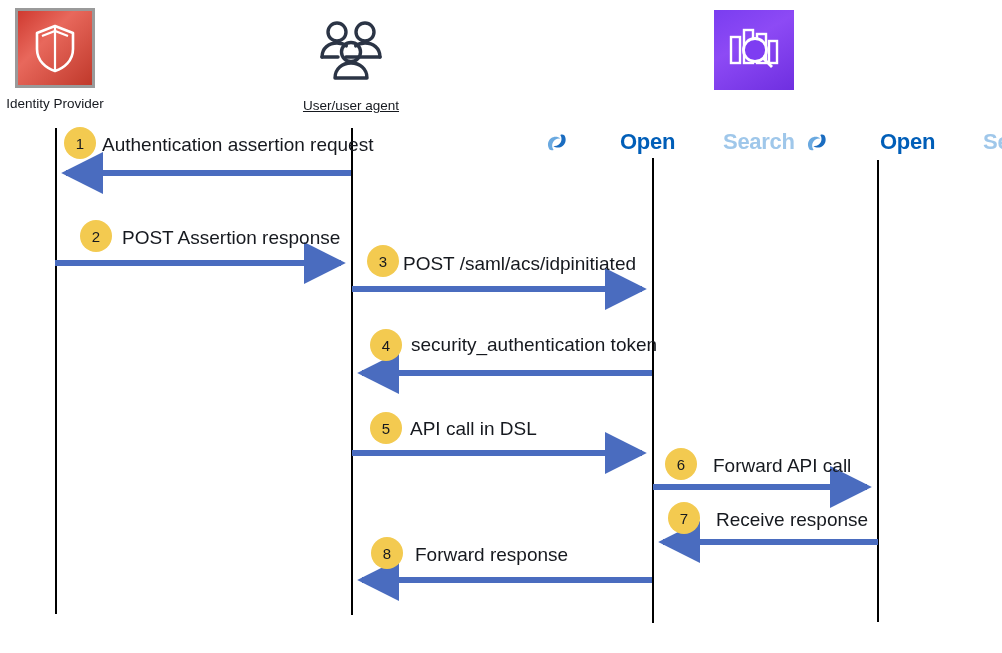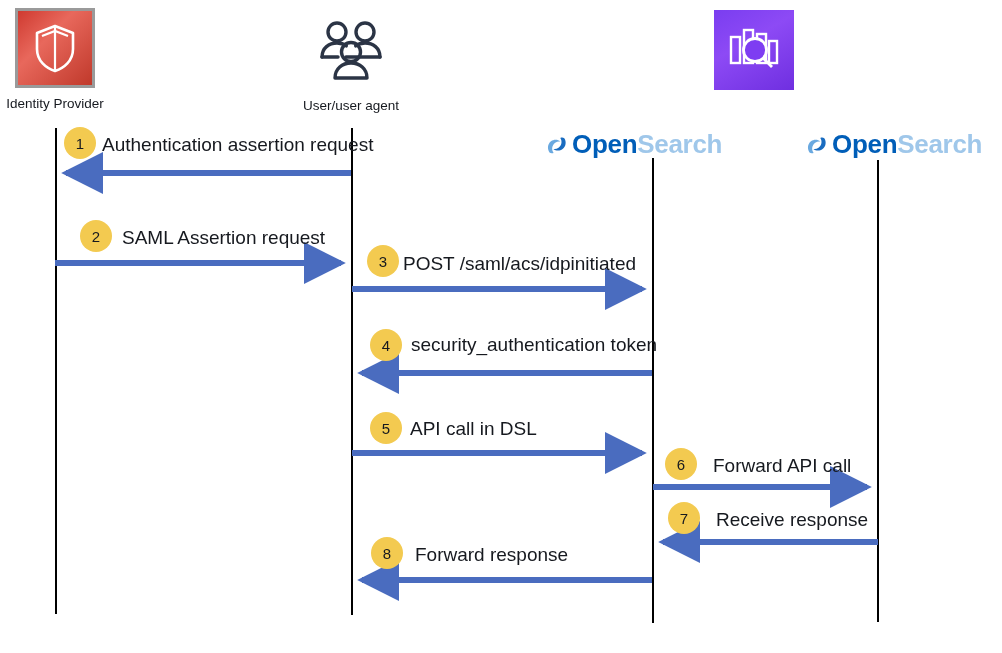--- a/index.html
+++ b/index.html
@@ -78,46 +78,47 @@
     color: #16191f;
     font-size: 15px;
     display: flex;
     align-items: center;
     justify-content: center;
     line-height: 1;
   }
   .logo {
     position: absolute;
     white-space: nowrap;
-    font-size: 26px;
+    font-size: 22px;
     font-weight: bold;
     letter-spacing: -0.3px;
     display: flex;
     align-items: center;
+    gap: 48px;
   }
   .logo .w-open { color: #005eb8; }
   .logo .w-search { color: #9fc7ea; }
   .logo .w-dash { color: #d8dadd; }
   .logo-mark { margin-right: 3px; display: inline-flex; }
 </style>
 </head>
 <body>
 
 <div class="actor" style="left:2px; top:8px; width:106px;">
   <div class="icon-box idp-tile">
     <svg width="46" height="52" viewBox="0 0 46 52" aria-hidden="true">
       <path d="M23 4 L41 11 L41 27 C41 39 32 46 23 49 C14 46 5 39 5 27 L5 11 Z" fill="none" stroke="#ffffff" stroke-width="2.6" stroke-linejoin="round"></path>
       <path d="M23 4 L23 49" fill="none" stroke="#ffffff" stroke-width="2.2"></path>
       <path d="M10 14 L23 9 L36 14" fill="none" stroke="#ffffff" stroke-width="2.2"></path>
     </svg>
   </div>
   <div class="actor-label" style="margin-top:9px;">Identity Provider</div>
 </div>
 
-<div class="actor" style="left:291px; top:10px; width:120px;">
+<div class="actor" style="left:291px; top:10px; width:120px;text-decoration:underline;">
   <div class="icon-box users-tile">
     <svg width="66" height="62" viewBox="0 0 66 62" aria-hidden="true">
       <g fill="none" stroke="#2b3445" stroke-width="3.4" stroke-linejoin="round" stroke-linecap="round">
         <circle cx="19" cy="13" r="9"></circle>
         <circle cx="47" cy="13" r="9"></circle>
         <path d="M4 38 C4 29 11 24 19 24 C22.5 24 25.8 25 28.3 26.9"></path>
         <path d="M62 38 C62 29 55 24 47 24 C43.5 24 40.2 25 37.7 26.9"></path>
         <path d="M28 38 L62 38"></path>
         <path d="M4 38 L20 38"></path>
         <circle cx="33" cy="33" r="9.5"></circle>
@@ -196,21 +197,21 @@
 
   <line x1="878" y1="542" x2="663" y2="542" stroke="#4a6cbf" stroke-width="6" marker-end="url(#ah-l)"></line>
 
   <line x1="652" y1="580" x2="362" y2="580" stroke="#4a6cbf" stroke-width="6" marker-end="url(#ah-l)"></line>
 </svg>
 
 <div class="badge" style="left:64px; top:127px;">1</div>
 <div class="msg-label" style="left:102px; top:135px;">Authentication assertion request</div>
 
 <div class="badge" style="left:80px; top:220px;">2</div>
-<div class="msg-label" style="left:122px; top:228px;">SAML Assertion request</div>
+<div class="msg-label" style="left:122px; top:228px;">POST Assertion response</div>
 
 <div class="badge" style="left:367px; top:245px;">3</div>
 <div class="msg-label" style="left:403px; top:254px;">POST /saml/acs/idpinitiated</div>
 
 <div class="badge" style="left:370px; top:329px;">4</div>
 <div class="msg-label" style="left:411px; top:335px;">security_authentication token</div>
 
 <div class="badge" style="left:370px; top:412px;">5</div>
 <div class="msg-label" style="left:410px; top:419px;">API call in DSL</div>
 

